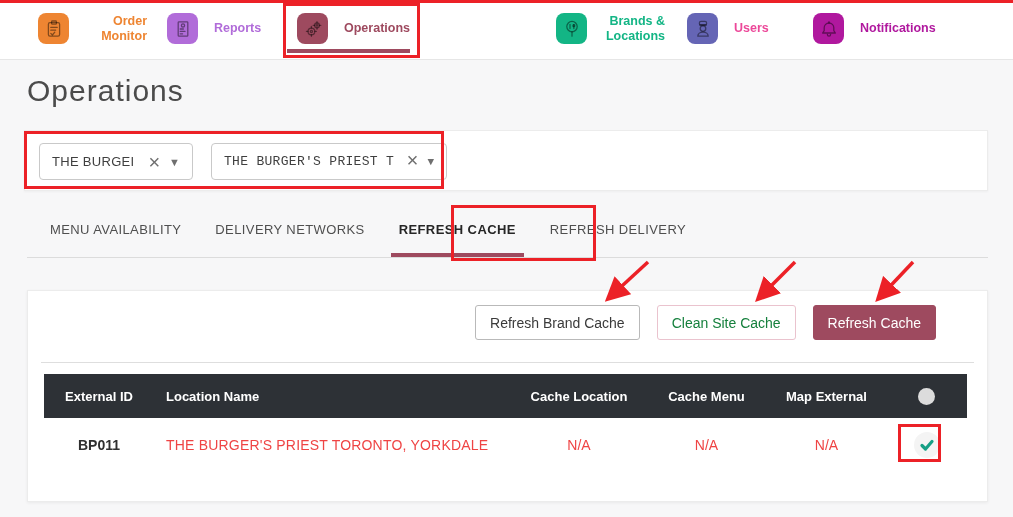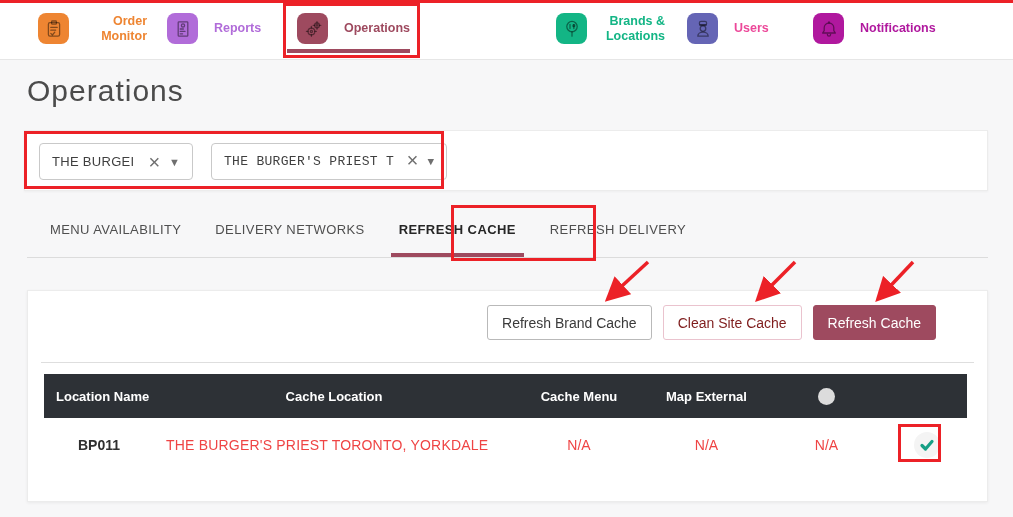--- a/index.html
+++ b/index.html
@@ -63,25 +63,25 @@
   .tab.active { color:#262626; font-weight:bold; }
   .tab.active::after {
     content:""; position:absolute; left:-8px; right:-8px; bottom:0; height:4px; background:#9e4a5f;
   }
 
   
   .main-card {
     position:absolute; left:27px; top:290px; width:961px; height:212px;
     background:#fff; border:1px solid #ececec; box-shadow:0 1px 3px rgba(0,0,0,0.06);
   }
-  .btn-row { display:flex; justify-content:flex-end; gap:11px; padding:14px 51px 0 0; }
+  .btn-row { display:flex; justify-content:flex-end; gap:17px; padding:14px 51px 0 0; }
   .btn { height:35px; padding:0 14px; font-size:14px; border-radius:3px; cursor:pointer;
          font-family:"Liberation Sans", sans-serif; display:flex; align-items:center; }
   .btn-outline { background:#fff; border:1px solid #b9b9b9; color:#3a3a3a; }
-  .btn-disabled { background:#fff; border:1px solid #eac3ce; color:#7f1d1d; }
+  .btn-disabled { background:#fff; border:1px solid #eac3ce; color:#15803d; }
   .btn-primary { background:#9e4a5f; border:1px solid #9e4a5f; color:#fff; }
   .card-divider { height:1px; background:#dedede; margin:22px 13px 0 13px; }
 
   .grid { display:grid; grid-template-columns:110px 360px 130px 125px 115px 85px; margin:0 20px 0 16px; }
   .thead { margin-top:11px; background:#2d3136; height:44px; }
   .th { color:#fff; font-size:13px; font-weight:bold; display:flex; align-items:center; justify-content:center; }
   .th.left { justify-content:flex-start; padding-left:12px; }
   .trow { height:53px; }
   .td { font-size:14px; color:#ef4444; display:flex; align-items:center; justify-content:center; }
   .td.left { justify-content:flex-start; padding-left:12px; letter-spacing:0.2px; }
@@ -216,20 +216,21 @@
   <div class="main-card">
     <div class="btn-row">
       <button class="btn btn-outline">Refresh Brand Cache</button>
       <button class="btn btn-disabled">Clean Site Cache</button>
       <button class="btn btn-primary">Refresh Cache</button>
     </div>
 
     <div class="card-divider"></div>
 
     <div class="grid thead">
+      <div class="th">External ID</div>
       <div class="th left">Location Name</div>
       <div class="th">Cache Location</div>
       <div class="th">Cache Menu</div>
       <div class="th">Map External</div>
       <div class="th">
         <div class="select-all-circle"></div>
       </div>
     </div>
 
     <div class="grid trow">

